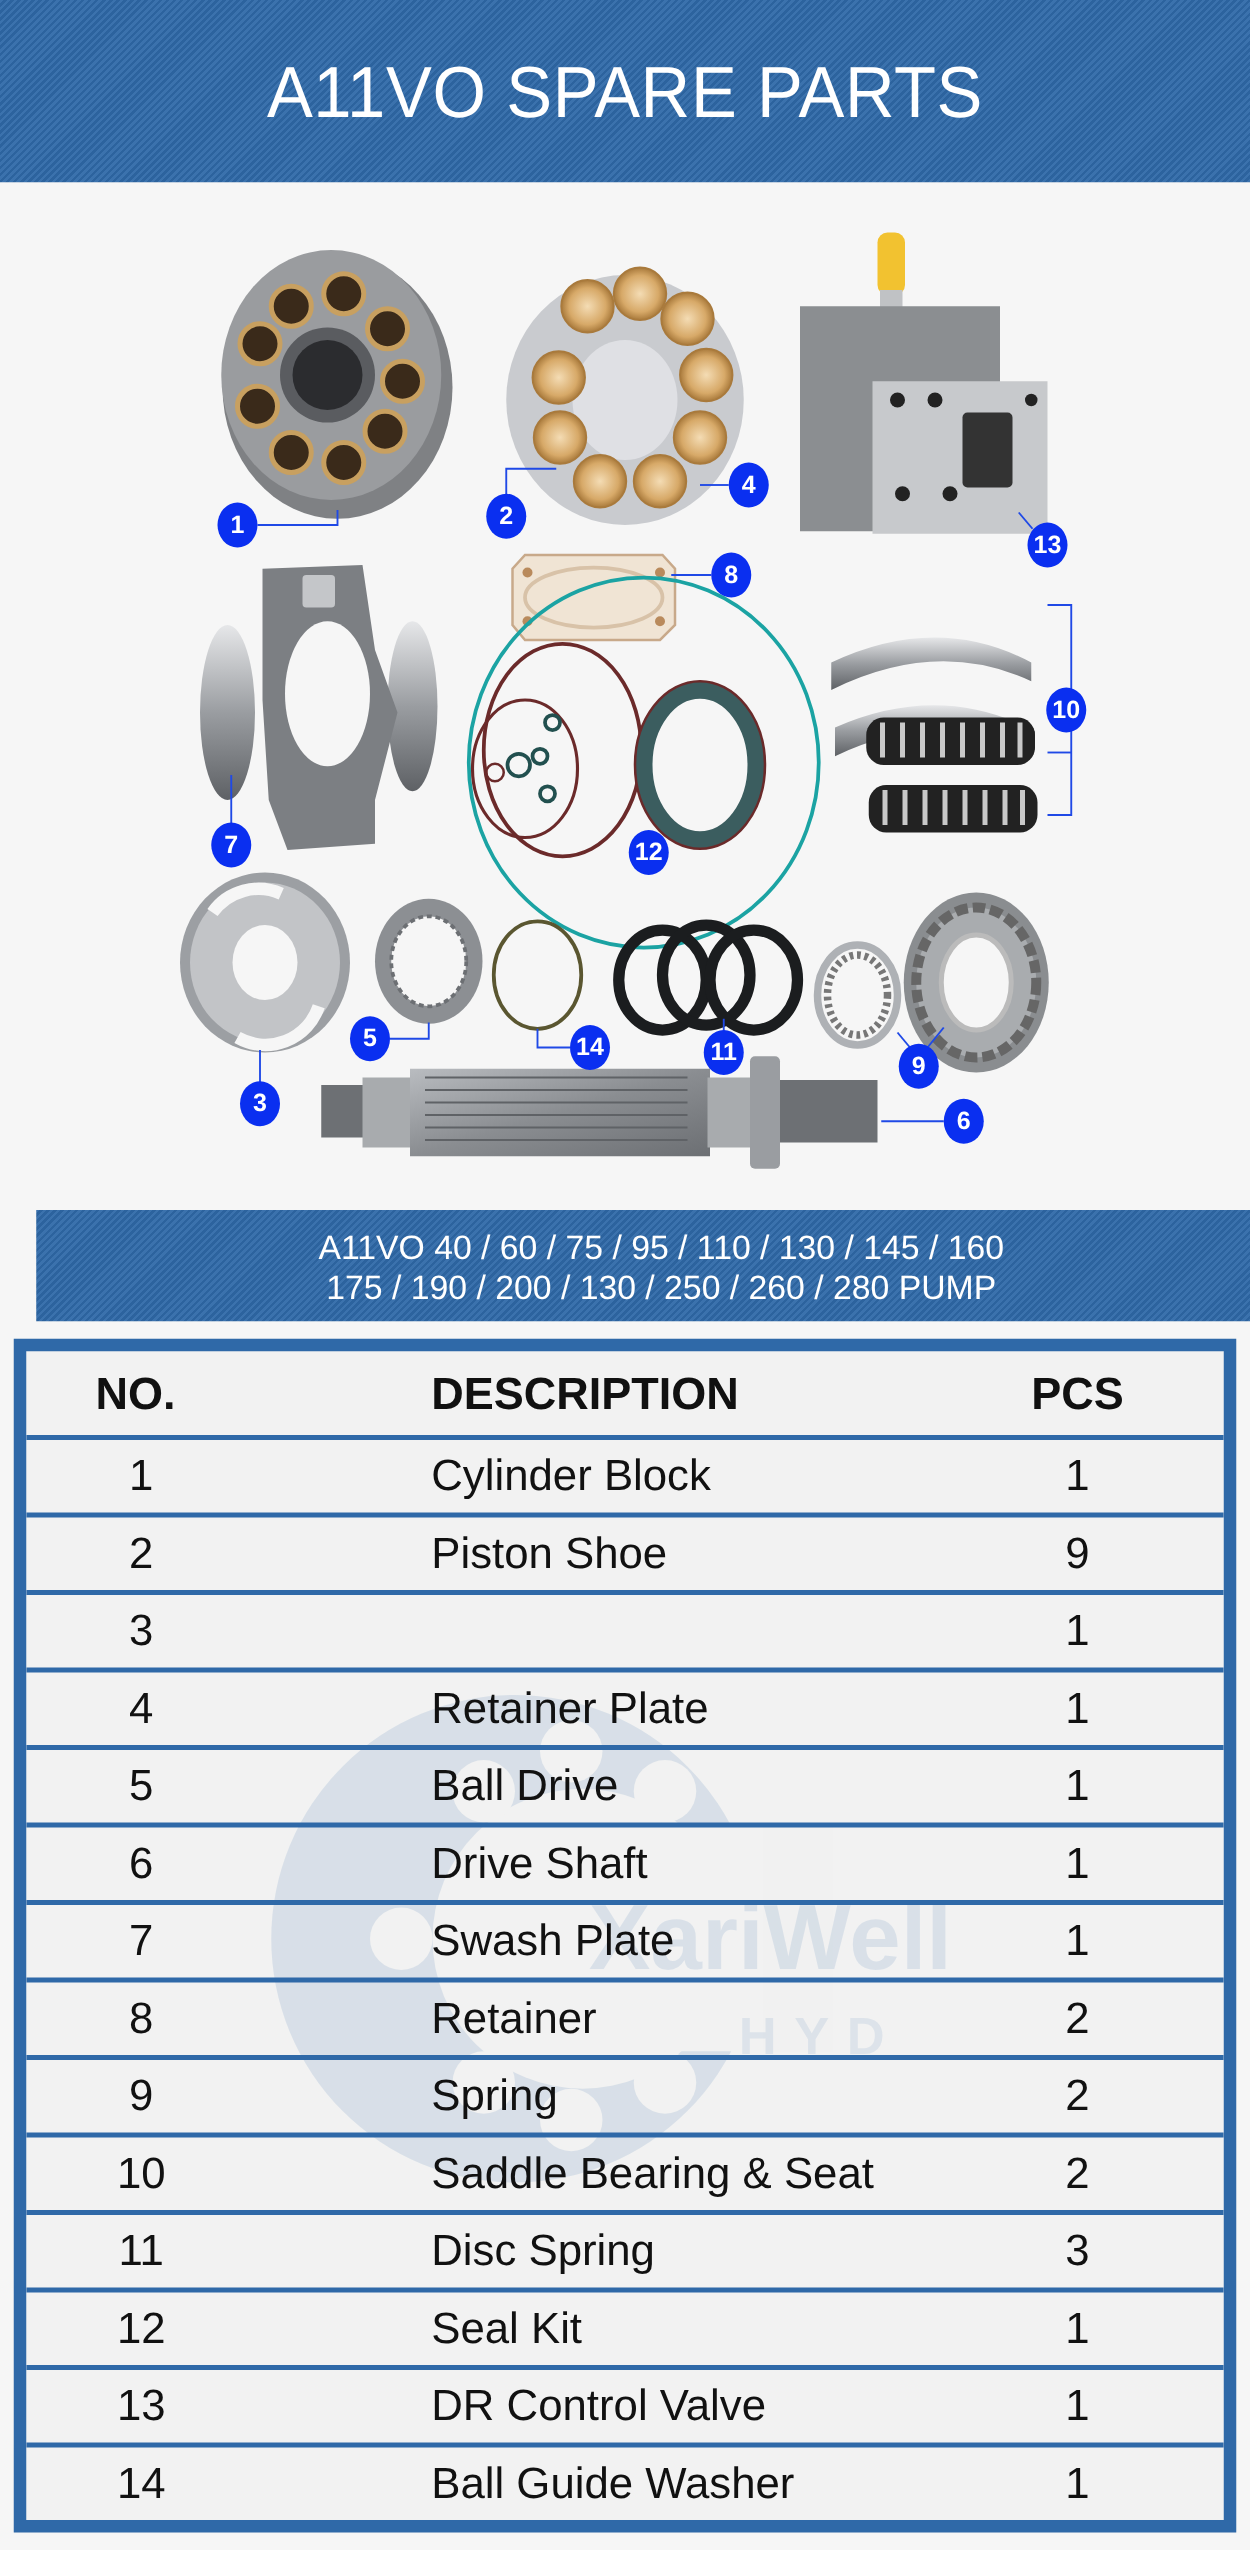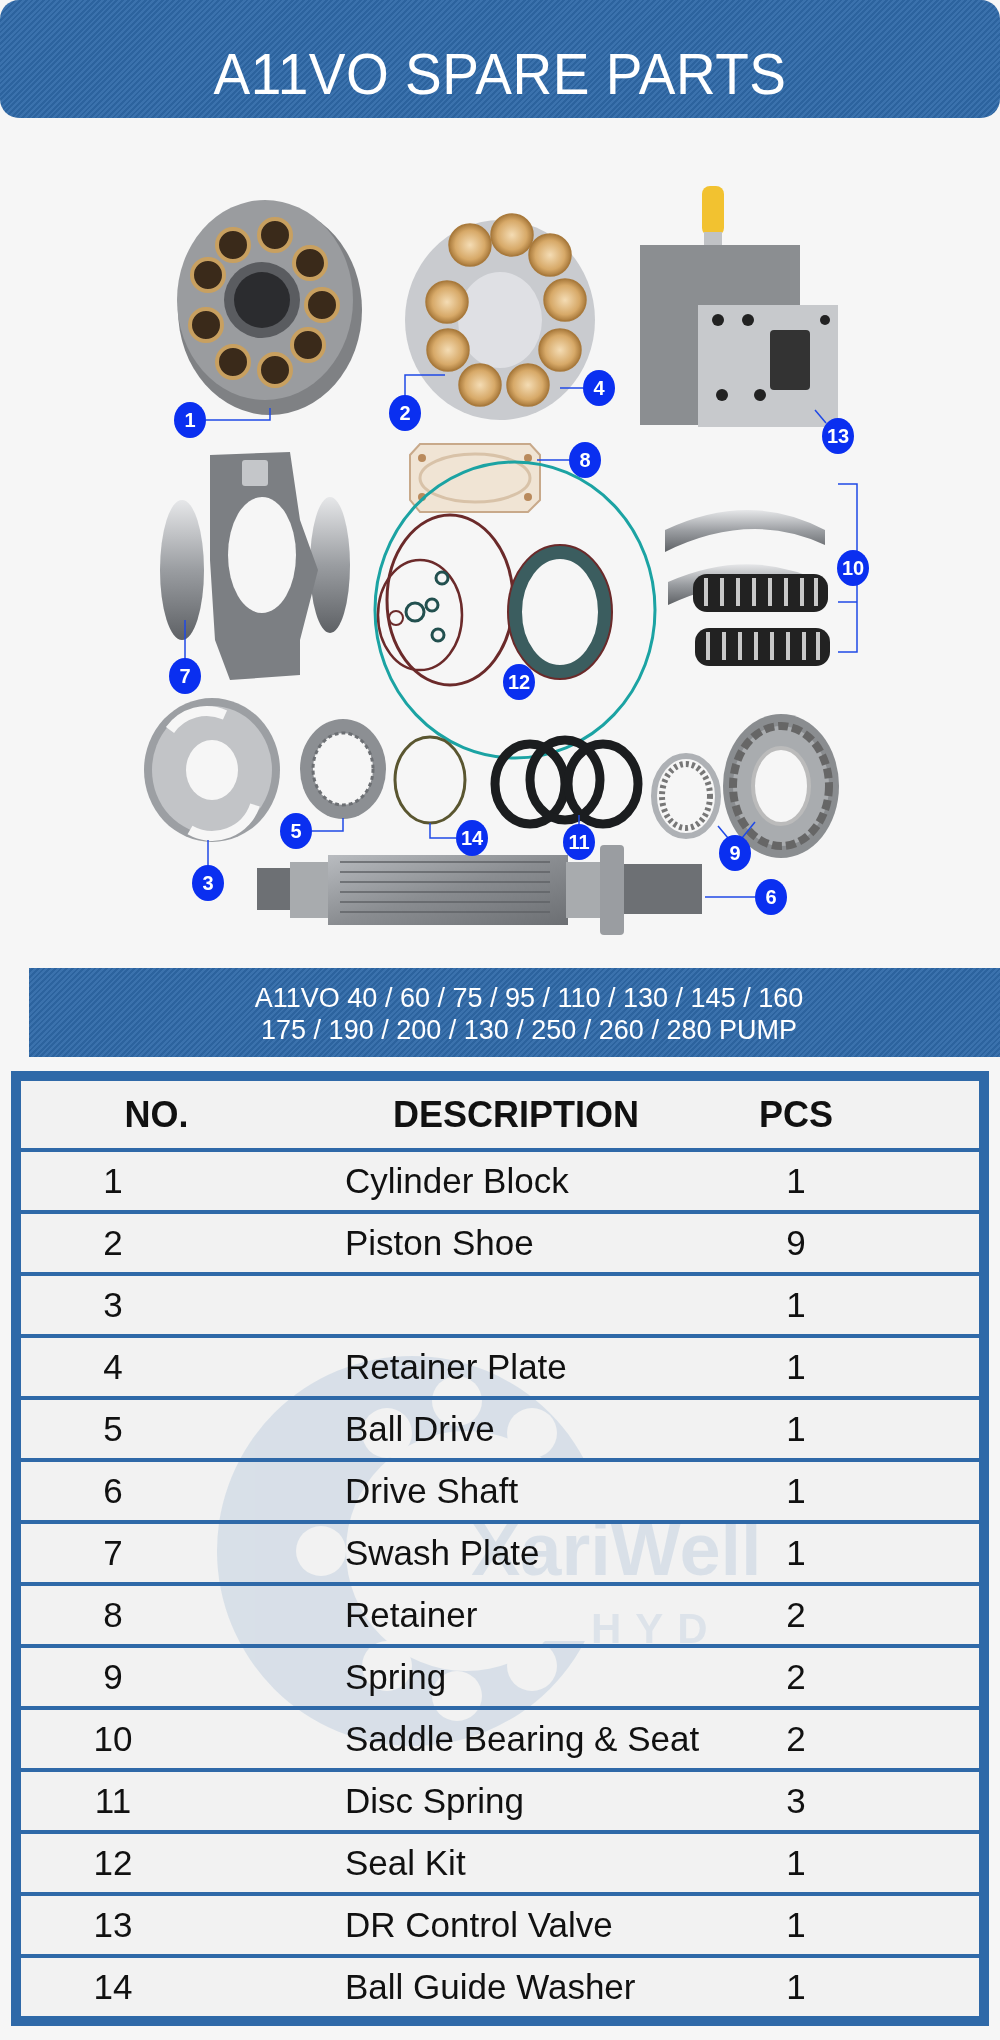--- a/index.html
+++ b/index.html
@@ -5,21 +5,21 @@
   * { box-sizing: border-box; margin: 0; padding: 0; }
   html, body { width: 1000px; height: 2040px; background: #f6f6f6; overflow: hidden; }
   body { position: relative; font-family: "Liberation Sans", sans-serif; }
 
   .band {
     position: absolute; left: 0; width: 1000px;
     background-color: #2f69a8;
     background-image: repeating-linear-gradient(135deg, rgba(255,255,255,0.06) 0 2px, rgba(0,0,0,0.06) 2px 4px);
     color: #fff; text-align: center;
   }
-  .header-band { top: 0; height: 118px; border-radius: 19px; }
+  .header-band { top: 0; height: 146px; }
   .header-title {
     position: absolute; left: 0; right: 0; top: 42px;
     font-size: 55px; letter-spacing: 0.5px; font-weight: normal;
     transform: scaleY(1.05);
   }
   .photo-area { position: absolute; left: 0; top: 146px; width: 1000px; height: 822px; background: #f6f6f6; }
 
   .sub-band { top: 968px; height: 89px; margin-left: 29px; }
   .sub-line { font-size: 27px; line-height: 32px; }
   .sub-line.l1 { padding-top: 14px; }
@@ -34,23 +34,23 @@
   .table-wrap {
     position: absolute; left: 11px; top: 1071px; width: 978px; height: 955px;
     border: 10px solid #2f69a8; background: #f2f2f2; overflow: hidden;
   }
   .watermark { position: absolute; left: 0; top: 0; width: 100%; height: 100%; pointer-events: none; }
   .trow { position: relative; display: flex; align-items: center; height: 62px; border-top: 4px solid #2f69a8; }
   .trow.head { height: 67px; border-top: none; }
   .cell { font-size: 35px; color: #111; }
   .c-no { width: 184px; text-align: center; }
   .c-desc { width: 430px; padding-left: 140px; box-sizing: content-box; white-space: nowrap; }
-  .c-pcs { position: absolute; left: 715px; width: 120px; text-align: center; }
+  .c-pcs { position: absolute; left: 781px; width: 120px; text-align: center; }
   .head .cell { font-weight: bold; font-size: 36px; }
-  .head .c-no { width: 175px; margin-left: 48px; }
+  .head .c-no { width: 175px; }
 </style>
 </head>
 <body>
 
 <div class="band header-band">
   <div class="header-title">A11VO SPARE PARTS</div>
 </div>
 
 <div class="photo-area">
   <svg width="1000" height="822" viewBox="0 146 1000 822" style="position:absolute;left:0;top:0">

